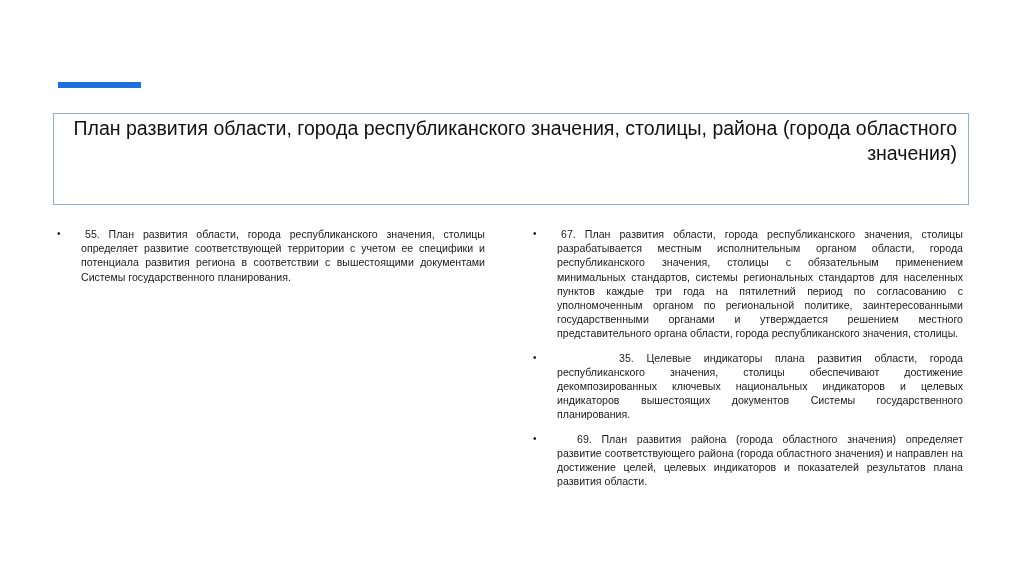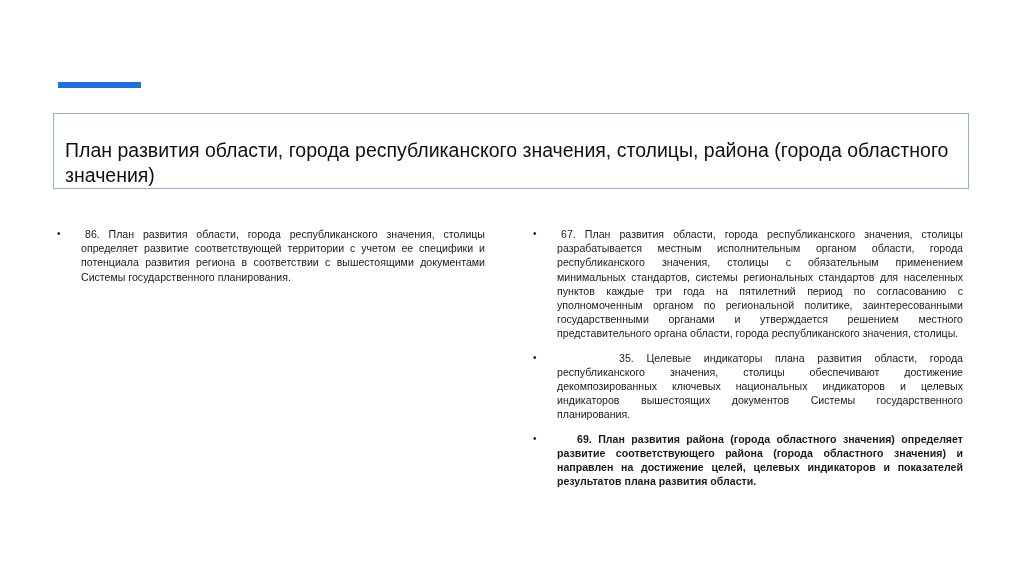--- a/index.html
+++ b/index.html
@@ -21,24 +21,25 @@
       top: 82px;
       width: 83px;
       height: 6px;
       background: #1f6fe0;
     }
     .title-box {
       position: absolute;
       left: 53px;
       top: 113px;
       width: 916px;
-      height: 76px;
+      height: 92px;
       border: 1px solid #8fb0dc;
       box-sizing: border-box;
-      padding: 24px 11px;
+      padding: 2px 11px;
+      text-align: right;
     }
     .title-text {
       font-size: 19.5px;
       line-height: 25px;
       color: #111111;
       margin: 0;
       font-weight: normal;
     }
     .column {
       position: absolute;
@@ -63,36 +64,36 @@
     }
     .bullet-dot {
       position: absolute;
       left: 0;
       top: 0;
       width: 10px;
       text-align: left;
       font-size: 10px;
     }
     .indent-small { text-indent: 4px; }
-    .indent-med { text-indent: 20px; font-weight: bold; }
+    .indent-med { text-indent: 20px; }
     .indent-large { text-indent: 62px; }
   </style>
 </head>
 <body>
 
 <div class="accent-bar"></div>
 
 <div class="title-box">
   <h1 class="title-text">План развития области, города республиканского значения, столицы, района (города областного значения)</h1>
 </div>
 
 <div class="column col-left">
   <div class="bullet-item">
     <span class="bullet-dot">•</span>
-    <div class="indent-small">86. План развития области, города республиканского значения, столицы определяет развитие соответствующей территории с учетом ее специфики и потенциала развития региона в соответствии с вышестоящими документами Системы государственного планирования.</div>
+    <div class="indent-small">55. План развития области, города республиканского значения, столицы определяет развитие соответствующей территории с учетом ее специфики и потенциала развития региона в соответствии с вышестоящими документами Системы государственного планирования.</div>
   </div>
 </div>
 
 <div class="column col-right">
   <div class="bullet-item" style="margin-bottom:10px;">
     <span class="bullet-dot">•</span>
     <div class="indent-small">67. План развития области, города республиканского значения, столицы разрабатывается местным исполнительным органом области, города республиканского значения, столицы с обязательным применением минимальных стандартов, системы региональных стандартов для населенных пунктов каждые три года на пятилетний период по согласованию с уполномоченным органом по региональной политике, заинтересованными государственными органами и утверждается решением местного представительного органа области, города республиканского значения, столицы.</div>
   </div>
   <div class="bullet-item" style="margin-bottom:10px;">
     <span class="bullet-dot">•</span>

